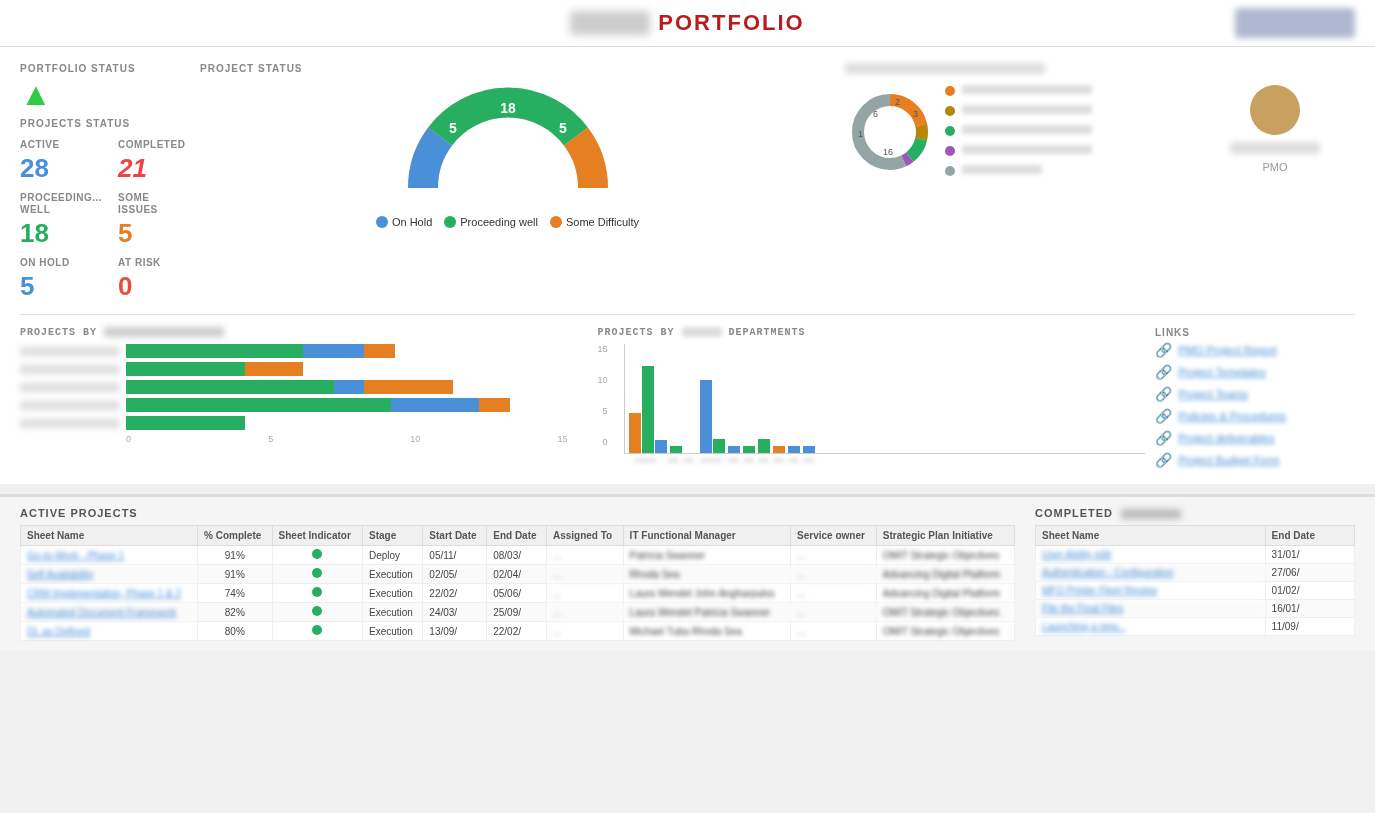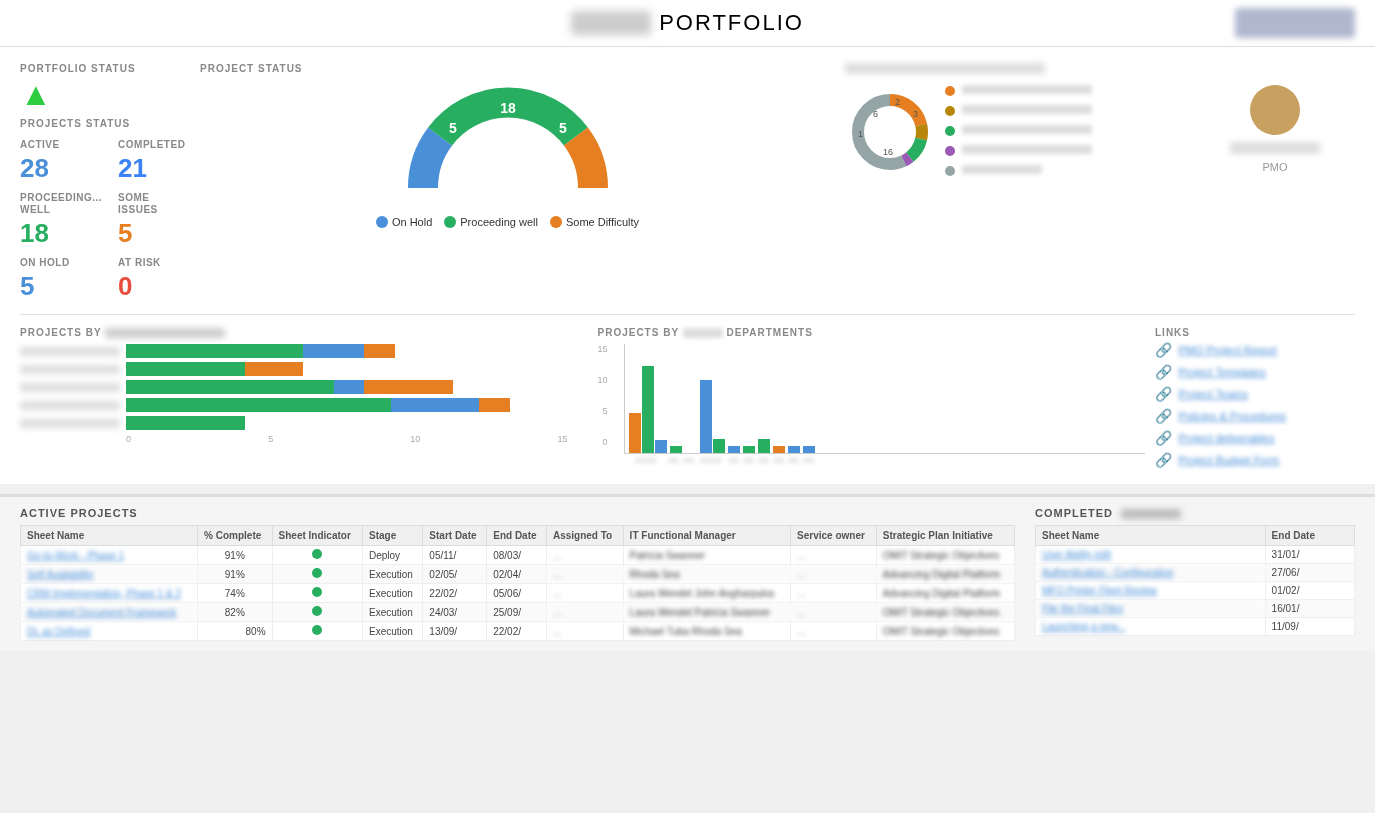--- a/index.html
+++ b/index.html
@@ -1,38 +1,38 @@
 <!DOCTYPE html>
 <html><head>
   <meta charset="utf-8">
   <style>
     * { box-sizing: border-box; margin: 0; padding: 0; }
     body { font-family: Arial, sans-serif; font-size: 12px; background: #f0f0f0; color: #333; }
 
     .top-bar { background: #fff; padding: 10px 20px; display: flex; align-items: center; justify-content: center; border-bottom: 1px solid #ddd; position: relative; }
-    .top-bar-title { font-size: 22px; font-weight: normal; letter-spacing: 2px; color: #000000; }
+    .top-bar-title { font-size: 22px; font-weight: bold; letter-spacing: 2px; color: #b91c1c; }
     .top-bar-blurred { width: 80px; height: 24px; background: #ccc; border-radius: 4px; margin-right: 8px; display: inline-block; vertical-align: middle; filter: blur(4px); }
     .top-right-blurred { position: absolute; right: 20px; top: 8px; width: 120px; height: 30px; background: #b0b8d0; border-radius: 4px; filter: blur(3px); }
 
     .dashboard { background: #fff; padding: 16px 20px 10px 20px; }
 
     .section-label { font-size: 10px; font-weight: bold; color: #888; letter-spacing: 1px; text-transform: uppercase; margin-bottom: 4px; }
 
     .top-panels { display: flex; gap: 0; align-items: flex-start; }
 
     
     .portfolio-status { width: 160px; min-width: 140px; }
     .arrow-up { font-size: 32px; color: #2ecc40; line-height: 1; margin: 4px 0 8px 0; }
 
     .stats-grid { display: grid; grid-template-columns: 1fr 1fr; gap: 8px 16px; margin-top: 10px; }
     .stat-item { }
     .stat-label { font-size: 10px; font-weight: bold; color: #888; letter-spacing: 0.5px; text-transform: uppercase; line-height: 1.2; }
     .stat-value { font-size: 26px; font-weight: bold; margin-top: 2px; }
     .stat-value.blue { color: #4a90d9; }
-    .stat-value.gray { color: #3b82f6; }
+    .stat-value.gray { color: #ef4444; font-style: italic; }
     .stat-value.green { color: #27ae60; }
     .stat-value.orange { color: #e67e22; }
     .stat-value.red { color: #e74c3c; }
 
     
     .project-status-panel { flex: 1; min-width: 280px; padding: 0 20px; }
     .donut-container { display: flex; align-items: center; justify-content: center; flex-direction: column; }
     .donut-legend { display: flex; gap: 12px; margin-top: 8px; font-size: 11px; }
     .legend-item { display: flex; align-items: center; gap: 4px; }
     .legend-dot { width: 12px; height: 12px; border-radius: 50%; display: inline-block; }
@@ -46,21 +46,21 @@
     .pmo-panel { width: 160px; text-align: center; }
 
     .divider-h { border: none; border-top: 1px solid #e0e0e0; margin: 12px 0; }
 
     
     .charts-row { display: flex; gap: 0; align-items: flex-start; margin-top: 10px; }
     .bar-chart-panel { flex: 1; min-width: 280px; padding-right: 20px; }
     .dept-chart-panel { flex: 1; padding: 0 10px; }
     .links-panel { width: 200px; }
 
-    .chart-title { font-size: 10px; font-weight: bold; color: #888; letter-spacing: 1px; text-transform: uppercase; margin-bottom: 6px; }
+    .chart-title { font-size: 10px; font-weight: bold; color: #888; letter-spacing: 1px; text-transform: uppercase; margin-bottom: 6px; font-family: Liberation Mono, monospace; }
     .chart-title .blurred { background: #ccc; border-radius: 2px; filter: blur(3px); display: inline-block; height: 10px; width: 120px; vertical-align: middle; }
 
     .bar-chart { display: flex; flex-direction: column; gap: 4px; }
     .bar-row { display: flex; align-items: center; gap: 6px; }
     .bar-label { width: 100px; text-align: right; font-size: 9px; color: #888; filter: blur(3px); background: #ddd; border-radius: 2px; display: inline-block; }
     .bar-track { flex: 1; height: 14px; display: flex; }
     .bar-segment { height: 100%; }
 
     .x-axis { display: flex; justify-content: space-between; margin-left: 106px; margin-top: 4px; font-size: 9px; color: #aaa; }
 
@@ -460,21 +460,21 @@
       <td>Execution</td>
       <td>24/03/</td>
       <td>25/09/</td>
       <td style="filter:blur(2px);color:#888;">...</td>
       <td style="filter:blur(2px);">Laura Wendel Patricia Swanner</td>
       <td style="filter:blur(2px);color:#888;">...</td>
       <td style="filter:blur(2px);">OMIT Strategic Objectives</td>
     </tr>
           <tr>
       <td style="color:#4a90d9;text-decoration:underline;filter:blur(2px);">DL as Defined</td>
-      <td style="text-align:right;">80%</td>
+      <td style="text-align:center;">80%</td>
       <td style="text-align:center;"><span class="status-dot" style="background:#27ae60;display:inline-block;width:10px;height:10px;border-radius:50%;"></span></td>
       <td>Execution</td>
       <td>13/09/</td>
       <td>22/02/</td>
       <td style="filter:blur(2px);color:#888;">...</td>
       <td style="filter:blur(2px);">Michael Tuba Rhoda Sea</td>
       <td style="filter:blur(2px);color:#888;">...</td>
       <td style="filter:blur(2px);">OMIT Strategic Objectives</td>
     </tr>
         </tbody>

